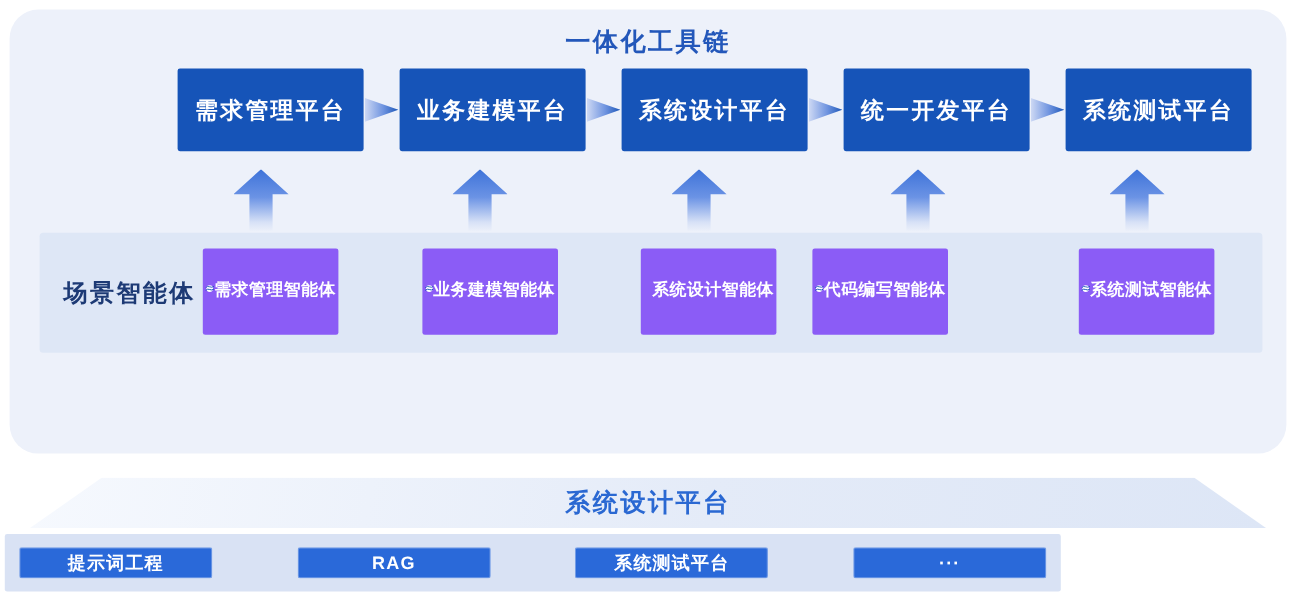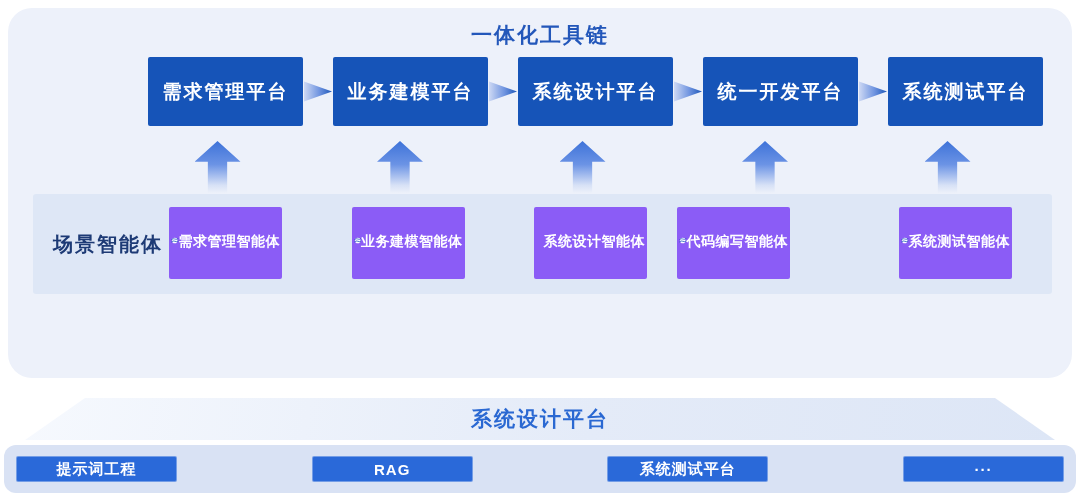--- a/index.html
+++ b/index.html
@@ -59,22 +59,22 @@
   .support-trap{
     position:absolute;left:25px;top:398px;width:1030px;height:42px;
     clip-path:polygon(60px 0,calc(100% - 60px) 0,100% 100%,0 100%);
     background:linear-gradient(100deg,#f6f9fe 0%,#e4ebf8 55%,#dde6f6 100%);
     display:flex;align-items:center;justify-content:center;
   }
   .support-title{
     font-size:21px;font-weight:bold;color:#2a68d2;letter-spacing:2px;
   }
   .bottom-band{
-    position:absolute;left:4px;top:445px;width:1072px;height:48px;
-    background:#d9e2f4;border-radius:12px;box-sizing:border-box;
+    position:absolute;left:4px;top:445px;width:880px;height:48px;
+    background:#d9e2f4;border-radius:2px;box-sizing:border-box;
     display:flex;align-items:center;justify-content:space-between;padding:12px 12px;
   }
   .cap-btn{
     width:161px;height:26px;background:#2a69d9;border-radius:2px;
     border:1px solid rgba(255,255,255,0.35);box-sizing:border-box;
     color:#ffffff;font-size:15px;font-weight:bold;letter-spacing:1px;
     display:flex;align-items:center;justify-content:center;white-space:nowrap;
   }
 </style>
 </head>

